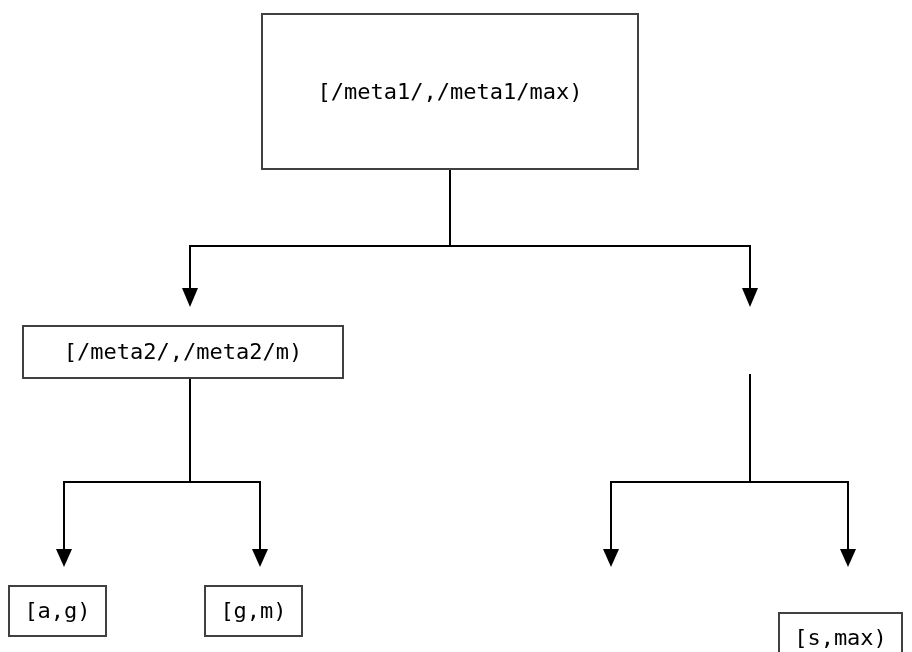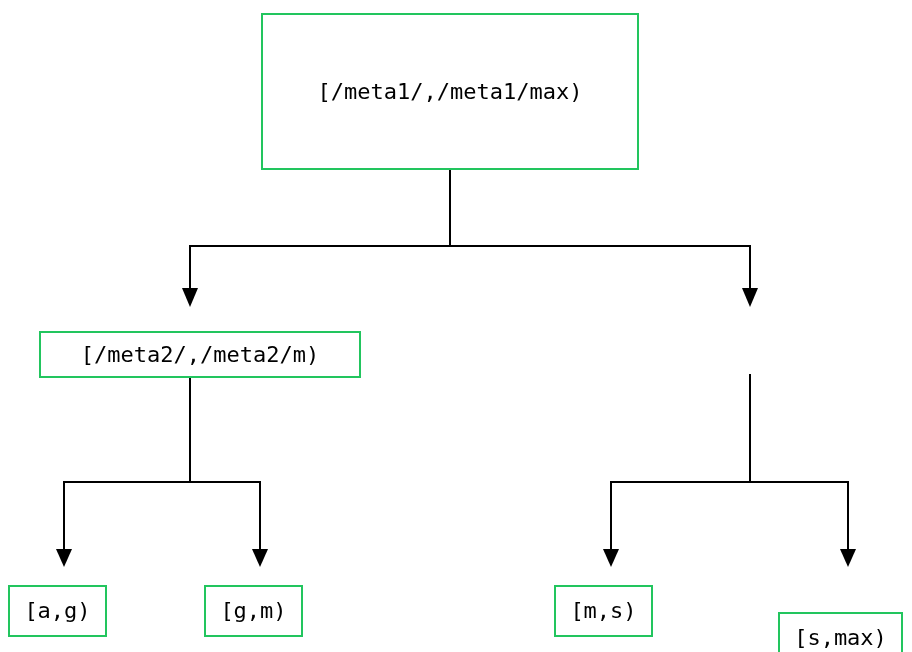--- a/index.html
+++ b/index.html
@@ -27,32 +27,32 @@
     stroke: #000000;
     stroke-width: 2;
   }
   .arrowhead {
     fill: #000000;
     stroke: none;
   }
   .node {
     position: absolute;
     box-sizing: border-box;
-    border: 2px solid #22c55e;
+    border: 2px solid #404040;
     background: #ffffff;
     display: flex;
     align-items: center;
     justify-content: center;
     color: #000000;
     font-size: 22px;
     line-height: 1;
     white-space: nowrap;
   }
   .node-root  { left: 261px; top: 13px;  width: 378px; height: 157px; }
-  .node-l2a   { left: 39px;  top: 325px; width: 322px; height: 47px; margin-top: 6px;  }
+  .node-l2a   { left: 22px;  top: 325px; width: 322px; height: 54px;  }
   .node-l2b   { left: 582px; top: 325px; width: 320px; height: 49px;  }
   .node-leaf1 { left: 8px;   top: 585px; width: 99px;  height: 52px;  }
   .node-leaf2 { left: 204px; top: 585px; width: 99px;  height: 52px;  }
   .node-leaf3 { left: 554px; top: 585px; width: 99px;  height: 52px;  }
   .node-leaf4 { left: 778px; top: 612px; width: 125px; height: 52px;  }
 </style>
 </head>
 <body>
 
 <div class="canvas">
@@ -88,21 +88,18 @@
 
 
   <div class="node node-leaf2">
     <span>[g,m)</span>
   </div>
 
   <div class="node node-leaf1">
     <span>[a,g)</span>
   </div>
 
-  <div class="node node-leaf3">
-    <span>[m,s)</span>
-  </div>
 
   <div class="node node-leaf4">
     <span>[s,max)</span>
   </div>
 
 </div>
 
 </body></html>

